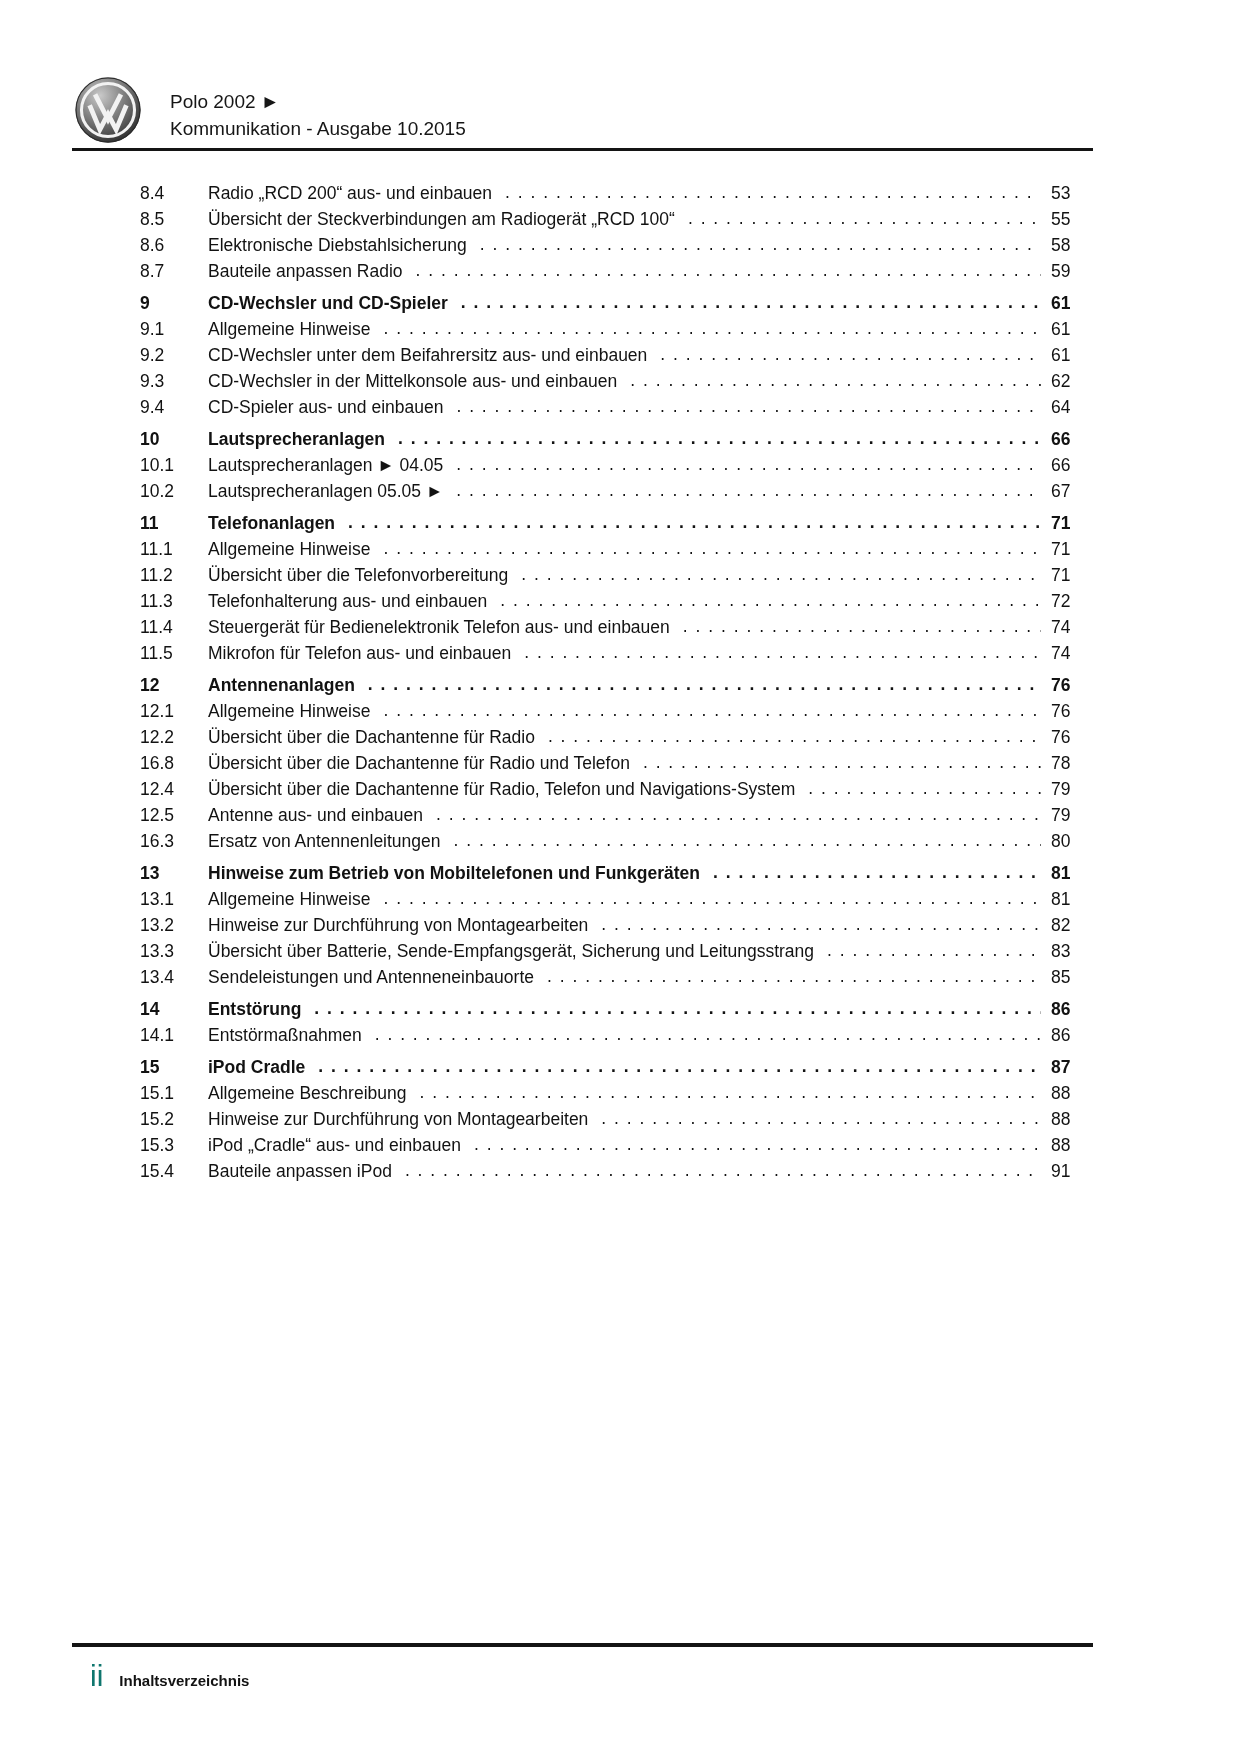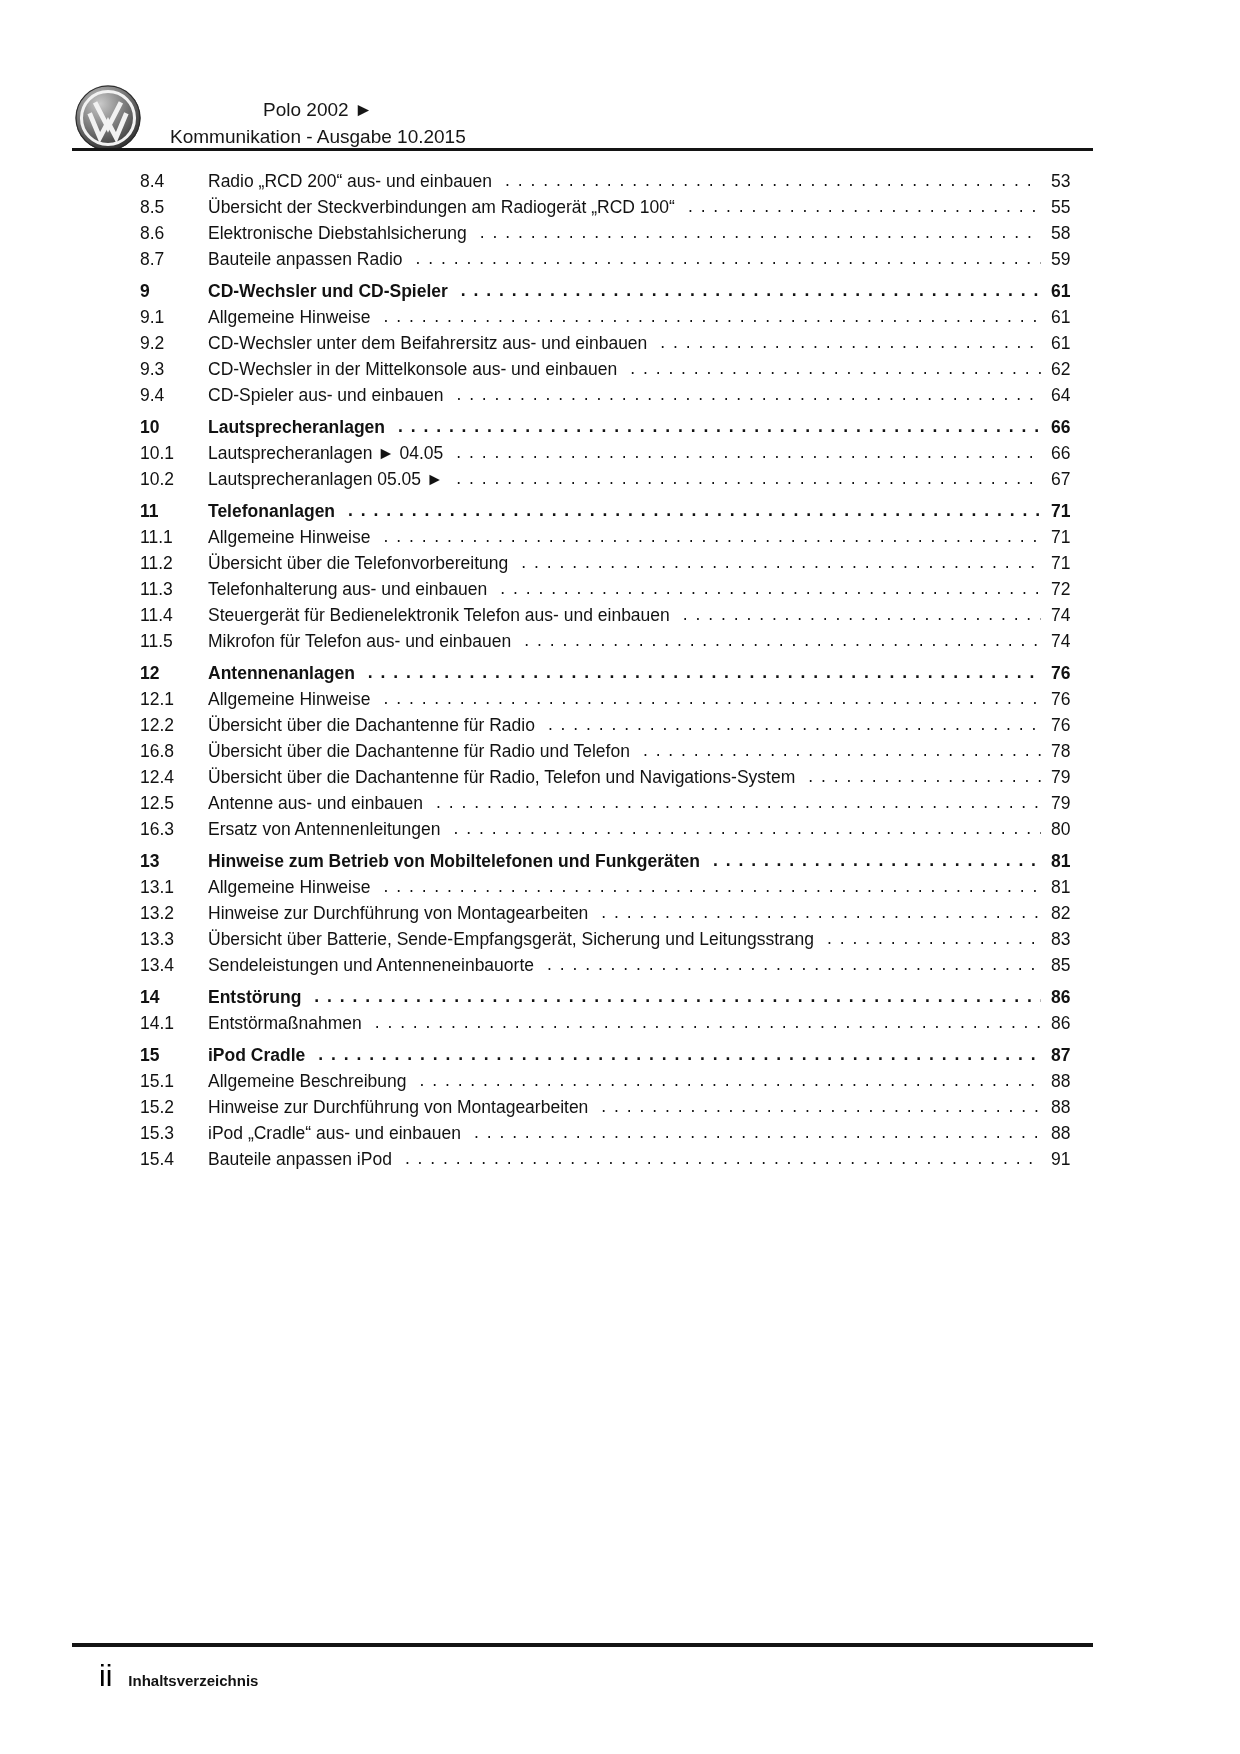--- a/index.html
+++ b/index.html
@@ -12,26 +12,25 @@
     height: 1754px;
     background: #ffffff;
     color: #121212;
     margin: 0 auto;
     overflow: hidden;
   }
 
   
   .header {
     position: absolute;
-    top: 84px;
+    top: 76px;
     left: 72px;
     width: 1021px;
     display: flex;
     align-items: flex-start;
-    text-align: center;
   }
   .logo {
     width: 72px;
     height: 68px;
     flex: 0 0 72px;
   }
   .header-text {
     margin-left: 26px;
     padding-top: 12px;
     font-size: 19px;
@@ -43,21 +42,21 @@
     top: 148px;
     left: 72px;
     width: 1021px;
     height: 3px;
     background: #141414;
   }
 
   
   .toc {
     position: absolute;
-    top: 168px;
+    top: 180px;
     left: 72px;
     width: 1021px;
   }
   .toc-row {
     display: flex;
     align-items: baseline;
     height: 26px;
     line-height: 26px;
     font-size: 17.5px;
     white-space: nowrap;
@@ -90,21 +89,21 @@
     height: 4px;
     background: #141414;
   }
   .footer {
     position: absolute;
     top: 1656px;
     left: 90px;
     display: flex;
     align-items: baseline;
   }
-  .footer .roman { font-size: 30px; line-height: 40px; color: #000000; margin-left: 9px; }
+  .footer .roman { font-size: 30px; line-height: 40px; color: #0f766e; }
   .footer .label { font-size: 15px; margin-left: 16px; color: #121212; font-weight: bold; }
 </style>
 </head>
 <body>
 
 <div class="page">
 
   <div class="header">
     <svg class="logo" viewBox="0 0 100 100" aria-hidden="true">
       <defs>

